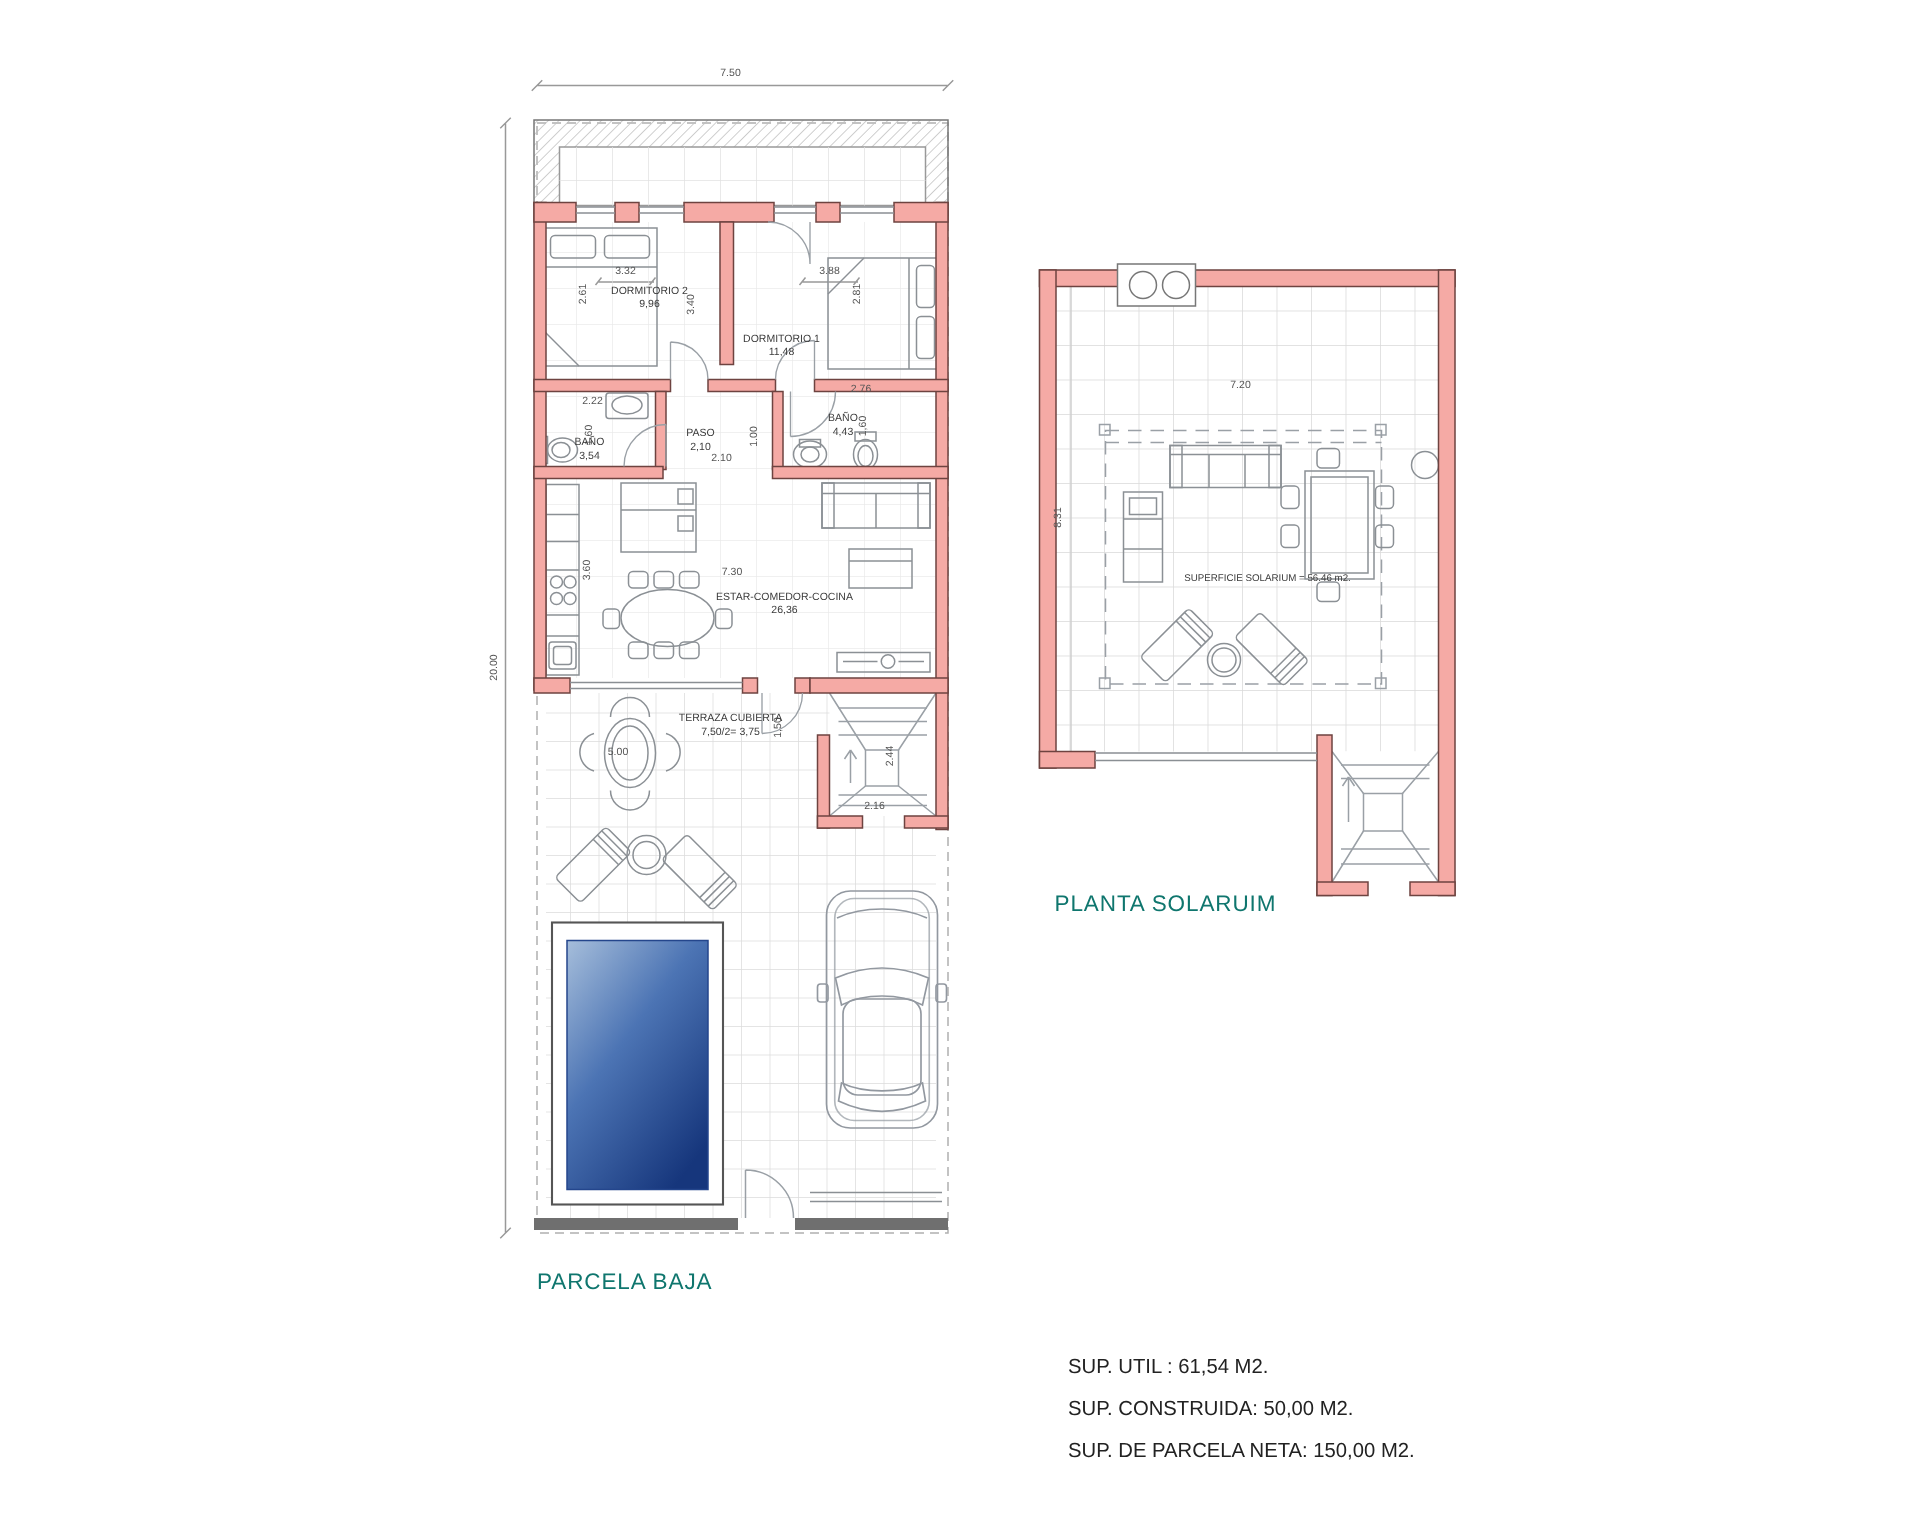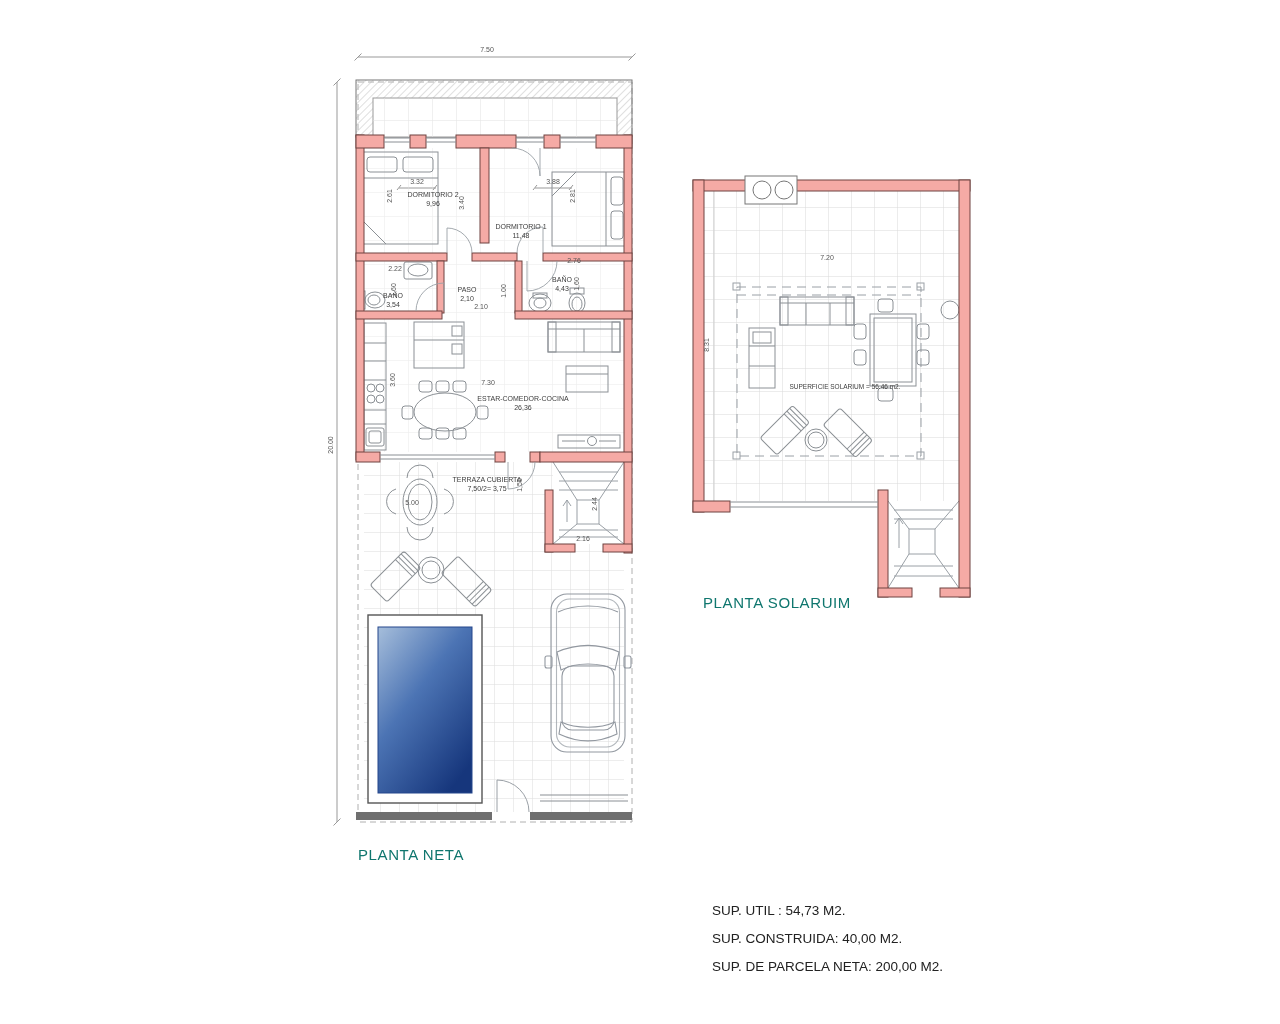--- a/index.html
+++ b/index.html
@@ -379,21 +379,21 @@
     <span>ESTAR-COMEDOR-COCINA</span>
     <span>26,36</span>
   </div>
   <div class="room-label" style="left:487px;top:484px">
     <span>TERRAZA CUBIERTA</span>
     <span>7,50/2= 3,75</span>
   </div>
 
   <span class="note" style="left:845px;top:386px">SUPERFICIE SOLARIUM = 56.46 m2.</span>
 
-  <div class="plan-title" style="left:358px;top:846px">PLANTA NETA</div>
+  <div class="plan-title" style="left:358px;top:846px">PARCELA BAJA</div>
   <div class="plan-title" style="left:703px;top:594px">PLANTA SOLARUIM</div>
 
-  <div class="summary-line" style="left:712px;top:903px">SUP. UTIL : 54,73 M2.</div>
-  <div class="summary-line" style="left:712px;top:931px">SUP. CONSTRUIDA: 40,00 M2.</div>
-  <div class="summary-line" style="left:712px;top:959px">SUP. DE PARCELA NETA: 200,00 M2.</div>
+  <div class="summary-line" style="left:712px;top:903px">SUP. UTIL : 61,54 M2.</div>
+  <div class="summary-line" style="left:712px;top:931px">SUP. CONSTRUIDA: 50,00 M2.</div>
+  <div class="summary-line" style="left:712px;top:959px">SUP. DE PARCELA NETA: 150,00 M2.</div>
 </div>
 
 </div>
 
 </body></html>

